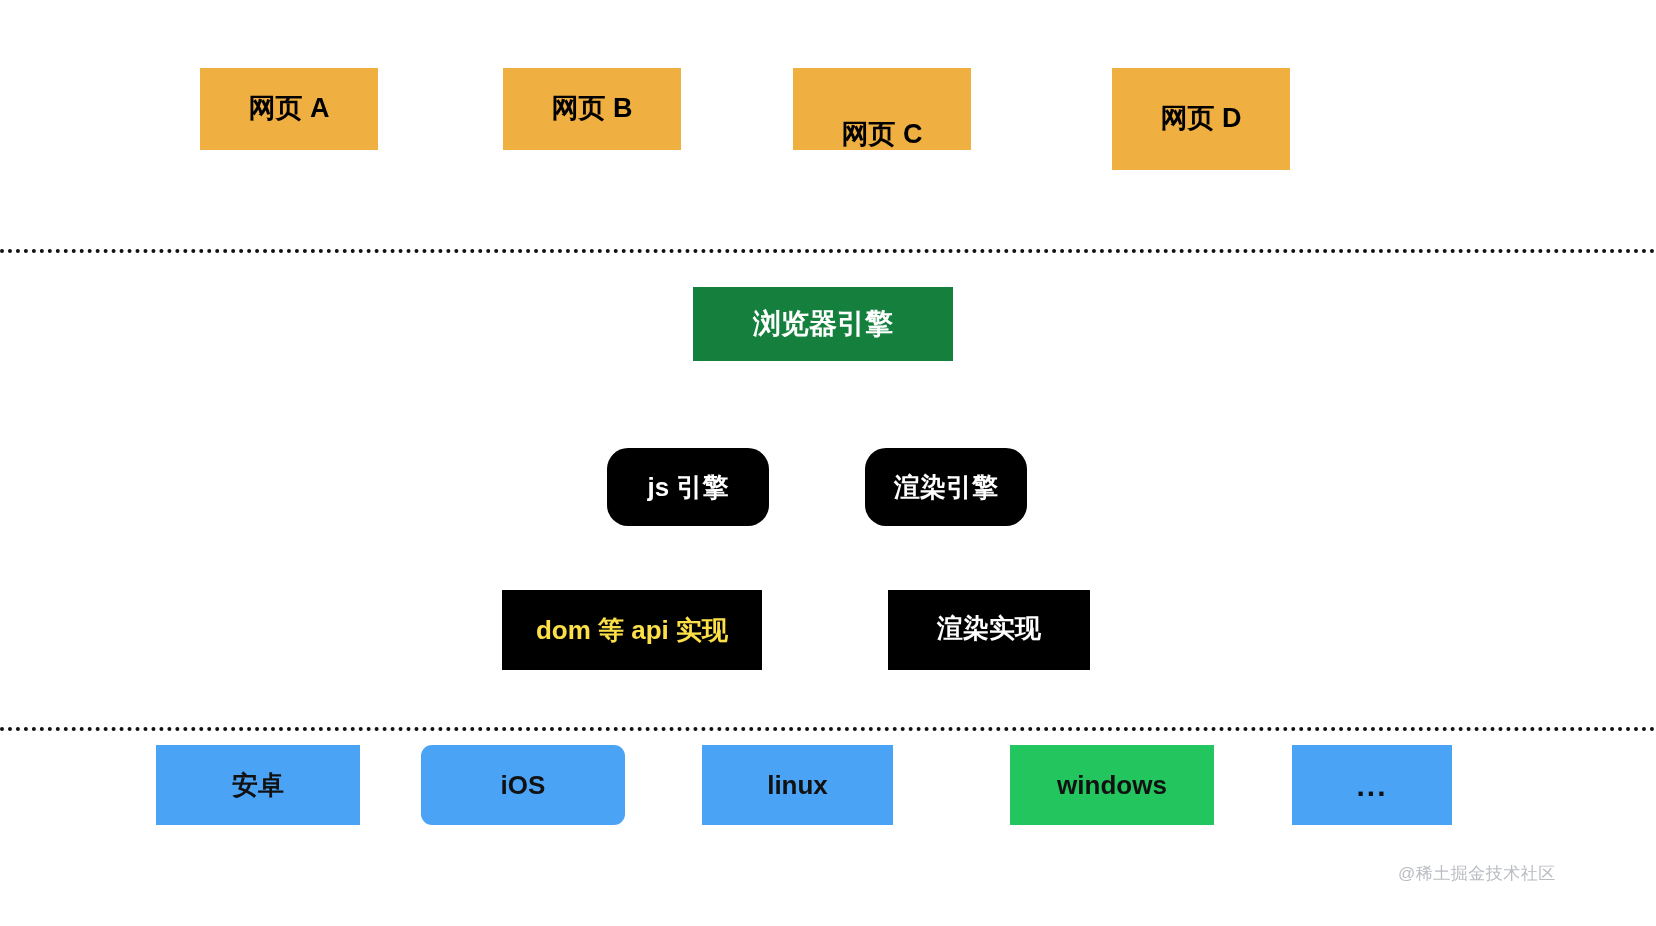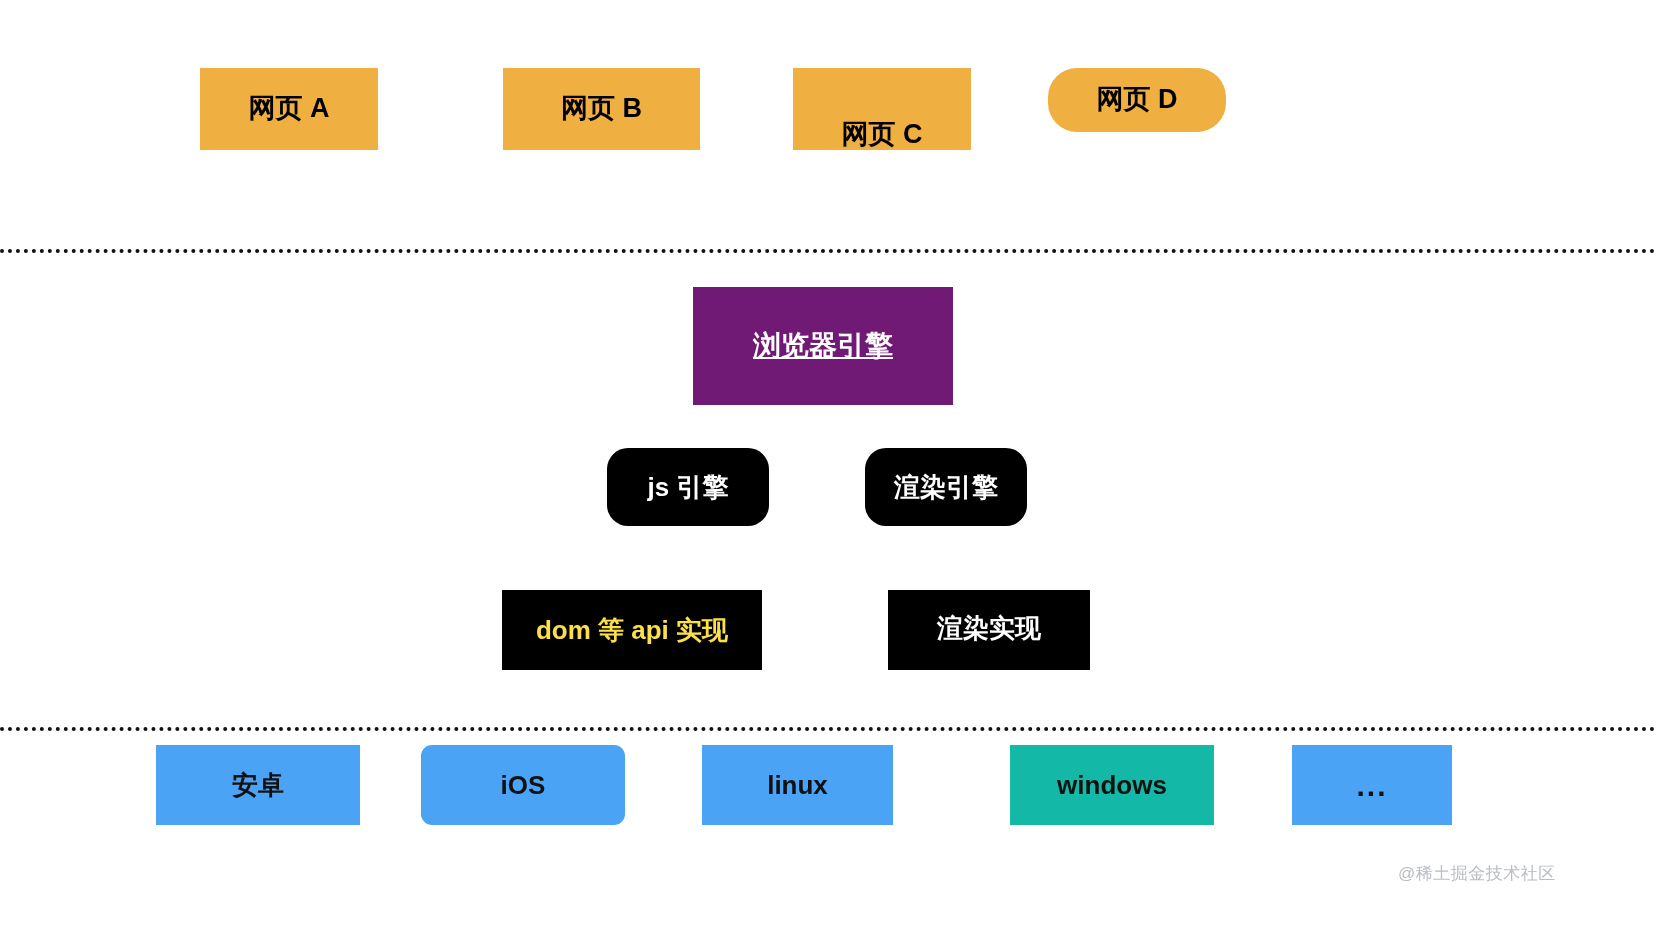--- a/index.html
+++ b/index.html
@@ -68,33 +68,33 @@
   }
 </style>
 </head>
 <body style="background: rgb(255, 255, 255);">
 
 <div id="canvas" style="background: rgb(255, 255, 255);">
 
   <div class="box box-web" style="left: 200px; top: 68px; width: 178px; height: 82px; background: rgb(239, 175, 65);">
     <span>网页 A</span>
   </div>
-  <div class="box box-web" style="left: 503px; top: 68px; width: 197px; height: 82px; background: rgb(239, 175, 65);">
+  <div class="box box-web" style="left: 503px; top: 68px; width: 178px; height: 82px; background: rgb(239, 175, 65);">
     <span>网页 B</span>
   </div>
   <div class="box box-web" style="left: 793px; top: 68px; width: 178px; height: 82px; background: rgb(239, 175, 65); align-items: flex-end;">
     <span>网页 C</span>
   </div>
-  <div class="box box-web" style="left: 1048px; top: 68px; width: 178px; height: 64px; background: rgb(239, 175, 65); border-radius: 29px;">
+  <div class="box box-web" style="left: 1112px; top: 68px; width: 178px; height: 102px; background: rgb(239, 175, 65);">
     <span>网页 D</span>
   </div>
 
   <div class="divider" style="top: 249px; border-top-color: rgb(17, 17, 17);"></div>
 
-  <div class="box box-engine lvl1" style="left: 693px; top: 287px; width: 260px; height: 118px; background: #701a75; color: rgb(255, 255, 255); text-decoration: underline;">
+  <div class="box box-engine lvl1" style="left: 693px; top: 287px; width: 260px; height: 74px; background: #15803d; color: rgb(255, 255, 255);">
     <span>浏览器引擎</span>
   </div>
 
   <div class="box box-engine lvl2" style="left: 607px; top: 448px; width: 162px; height: 78px; background: rgb(0, 0, 0); color: rgb(255, 255, 255);">
     <span>js 引擎</span>
   </div>
   <div class="box box-engine lvl2" style="left: 865px; top: 448px; width: 162px; height: 78px; background: rgb(0, 0, 0); color: rgb(255, 255, 255);">
     <span>渲染引擎</span>
   </div>
 
@@ -109,21 +109,21 @@
 
   <div class="box box-os" style="left: 156px; top: 745px; width: 204px; height: 80px; background: rgb(75, 163, 245);">
     <span>安卓</span>
   </div>
   <div class="box box-os" style="left: 421px; top: 745px; width: 204px; height: 80px; background: rgb(75, 163, 245); border-radius: 11px;">
     <span>iOS</span>
   </div>
   <div class="box box-os" style="left: 702px; top: 745px; width: 191px; height: 80px; background: rgb(75, 163, 245);">
     <span>linux</span>
   </div>
-  <div class="box box-os" style="left: 1010px; top: 745px; width: 204px; height: 80px; background: #14b8a6;">
+  <div class="box box-os" style="left: 1010px; top: 745px; width: 204px; height: 80px; background: #22c55e;">
     <span>windows</span>
   </div>
   <div class="box box-os ellipsis" style="left: 1292px; top: 745px; width: 160px; height: 80px; background: rgb(75, 163, 245);">
     <span>...</span>
   </div>
 
   <div class="watermark" style="left: 1398px; top: 862px; color: rgb(185, 188, 194);">@稀土掘金技术社区</div>
 
 </div>
 

